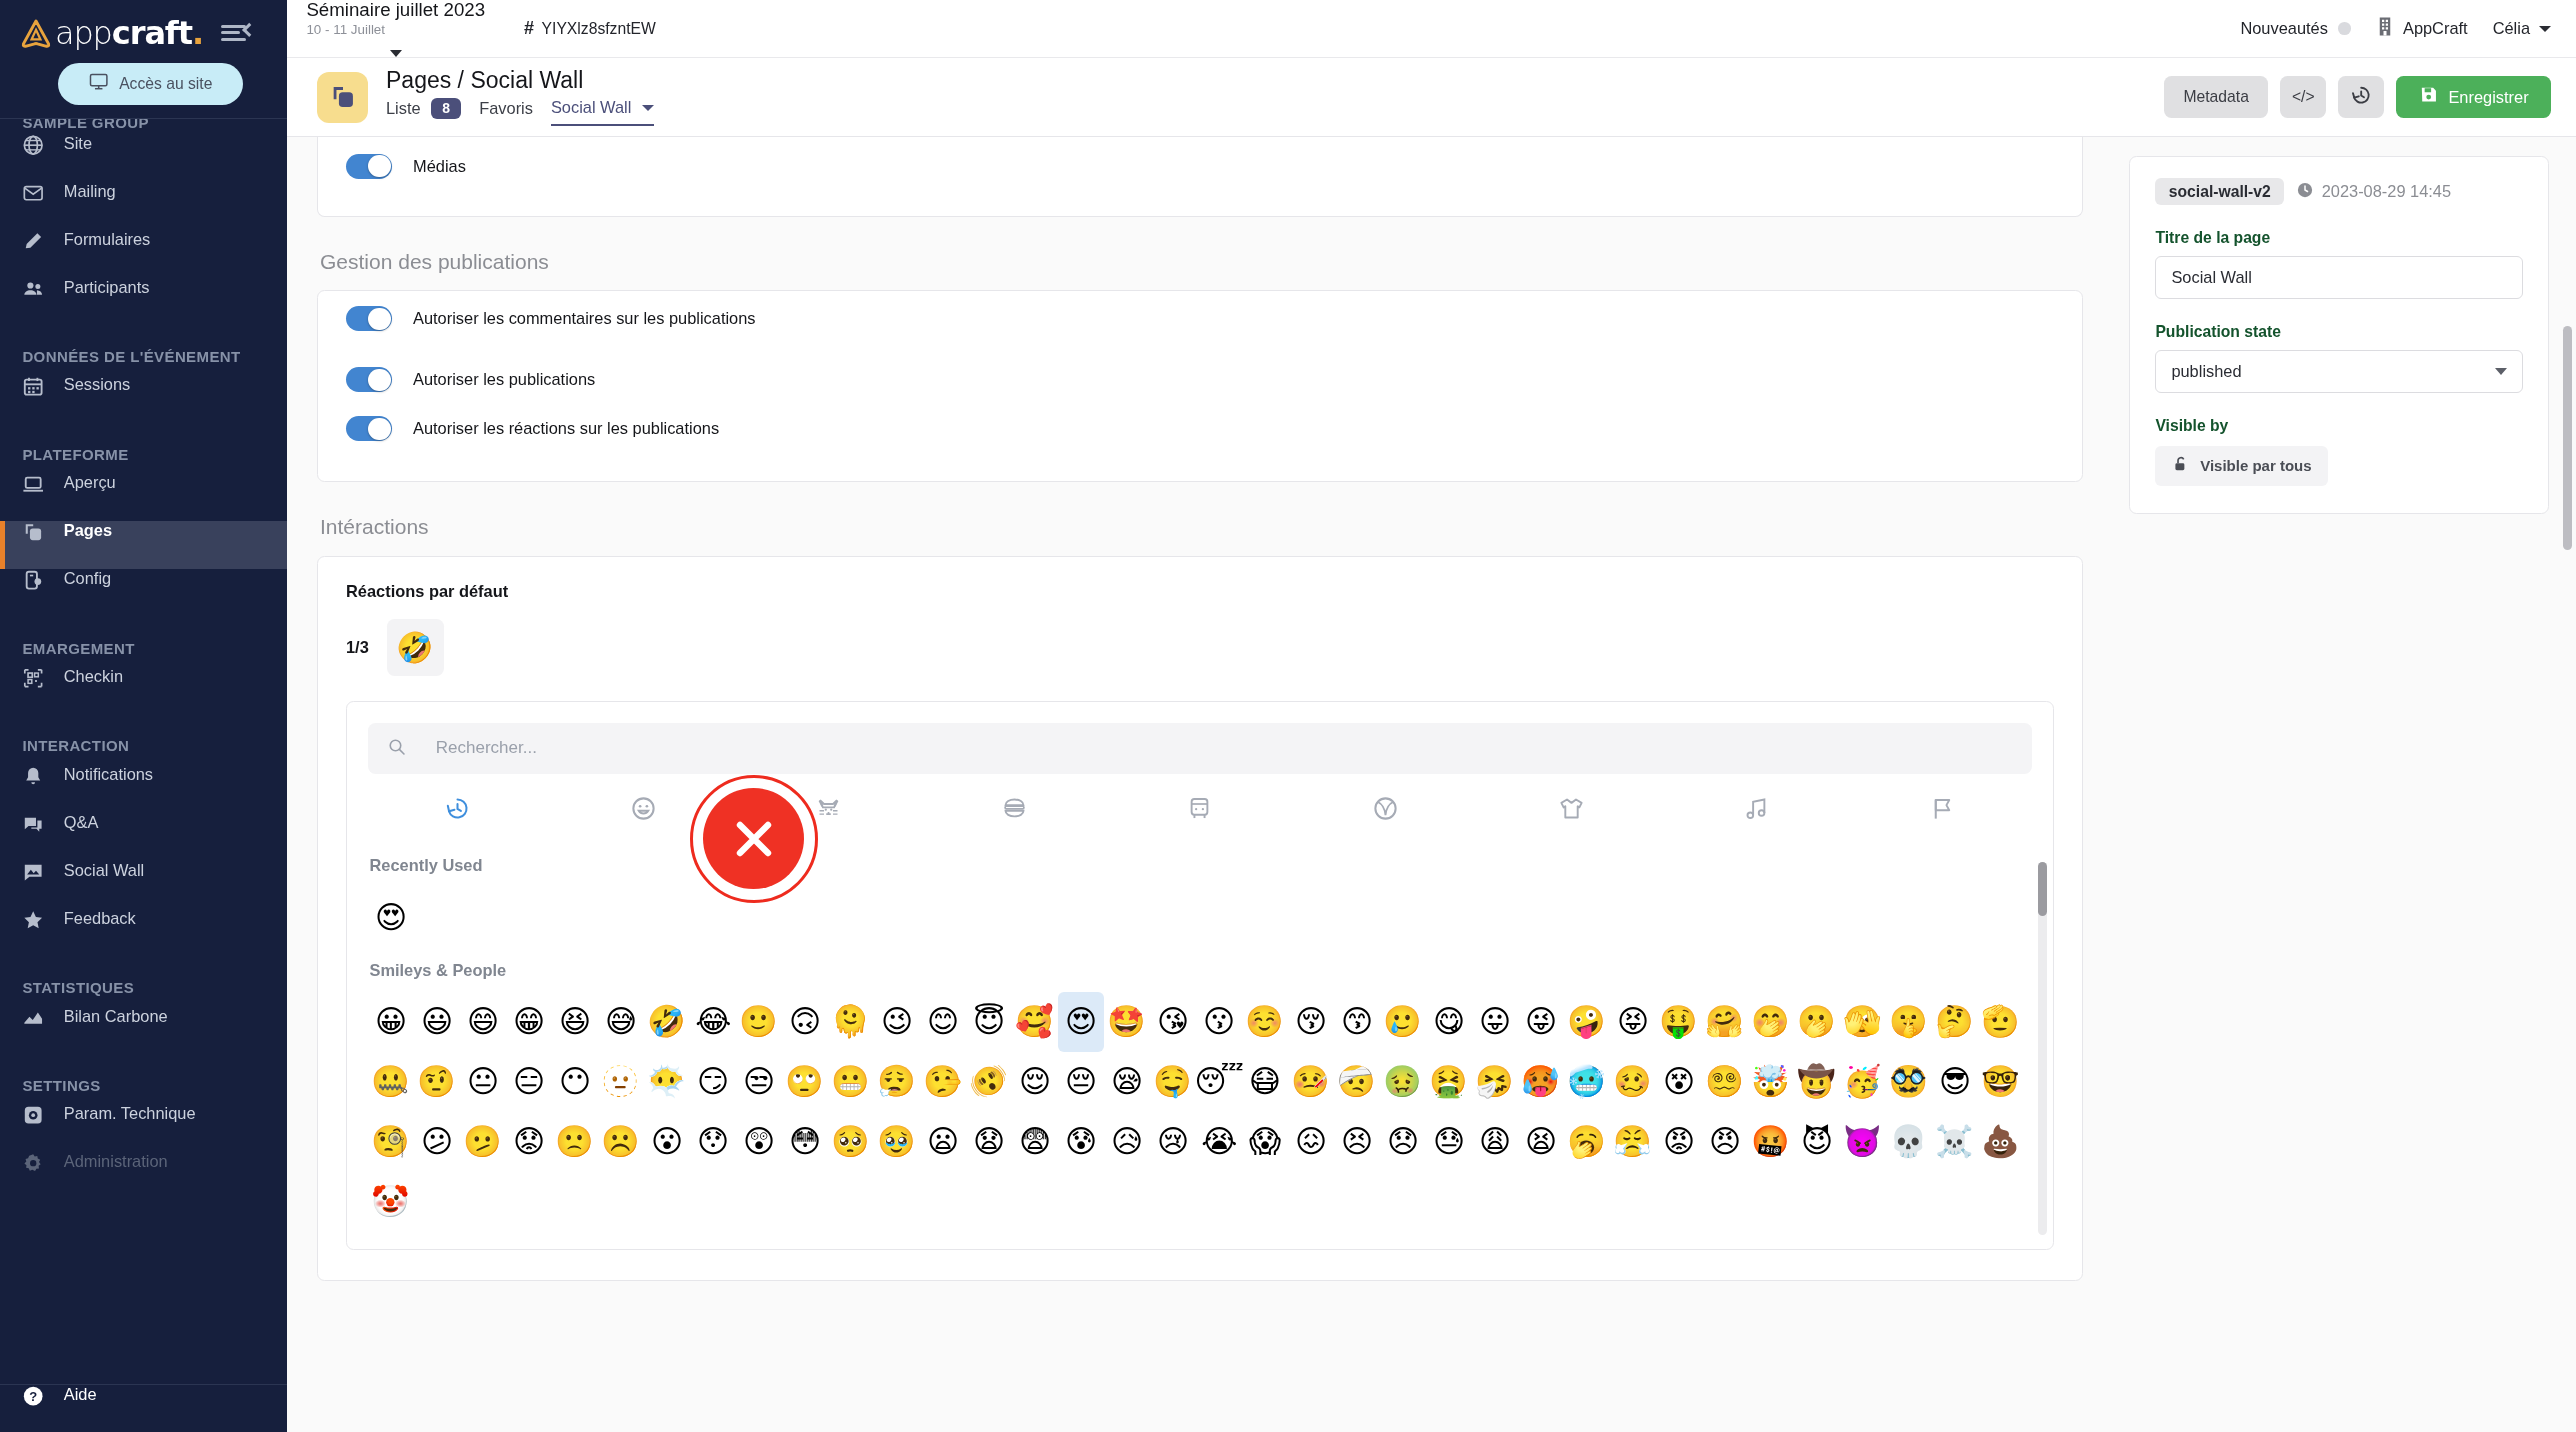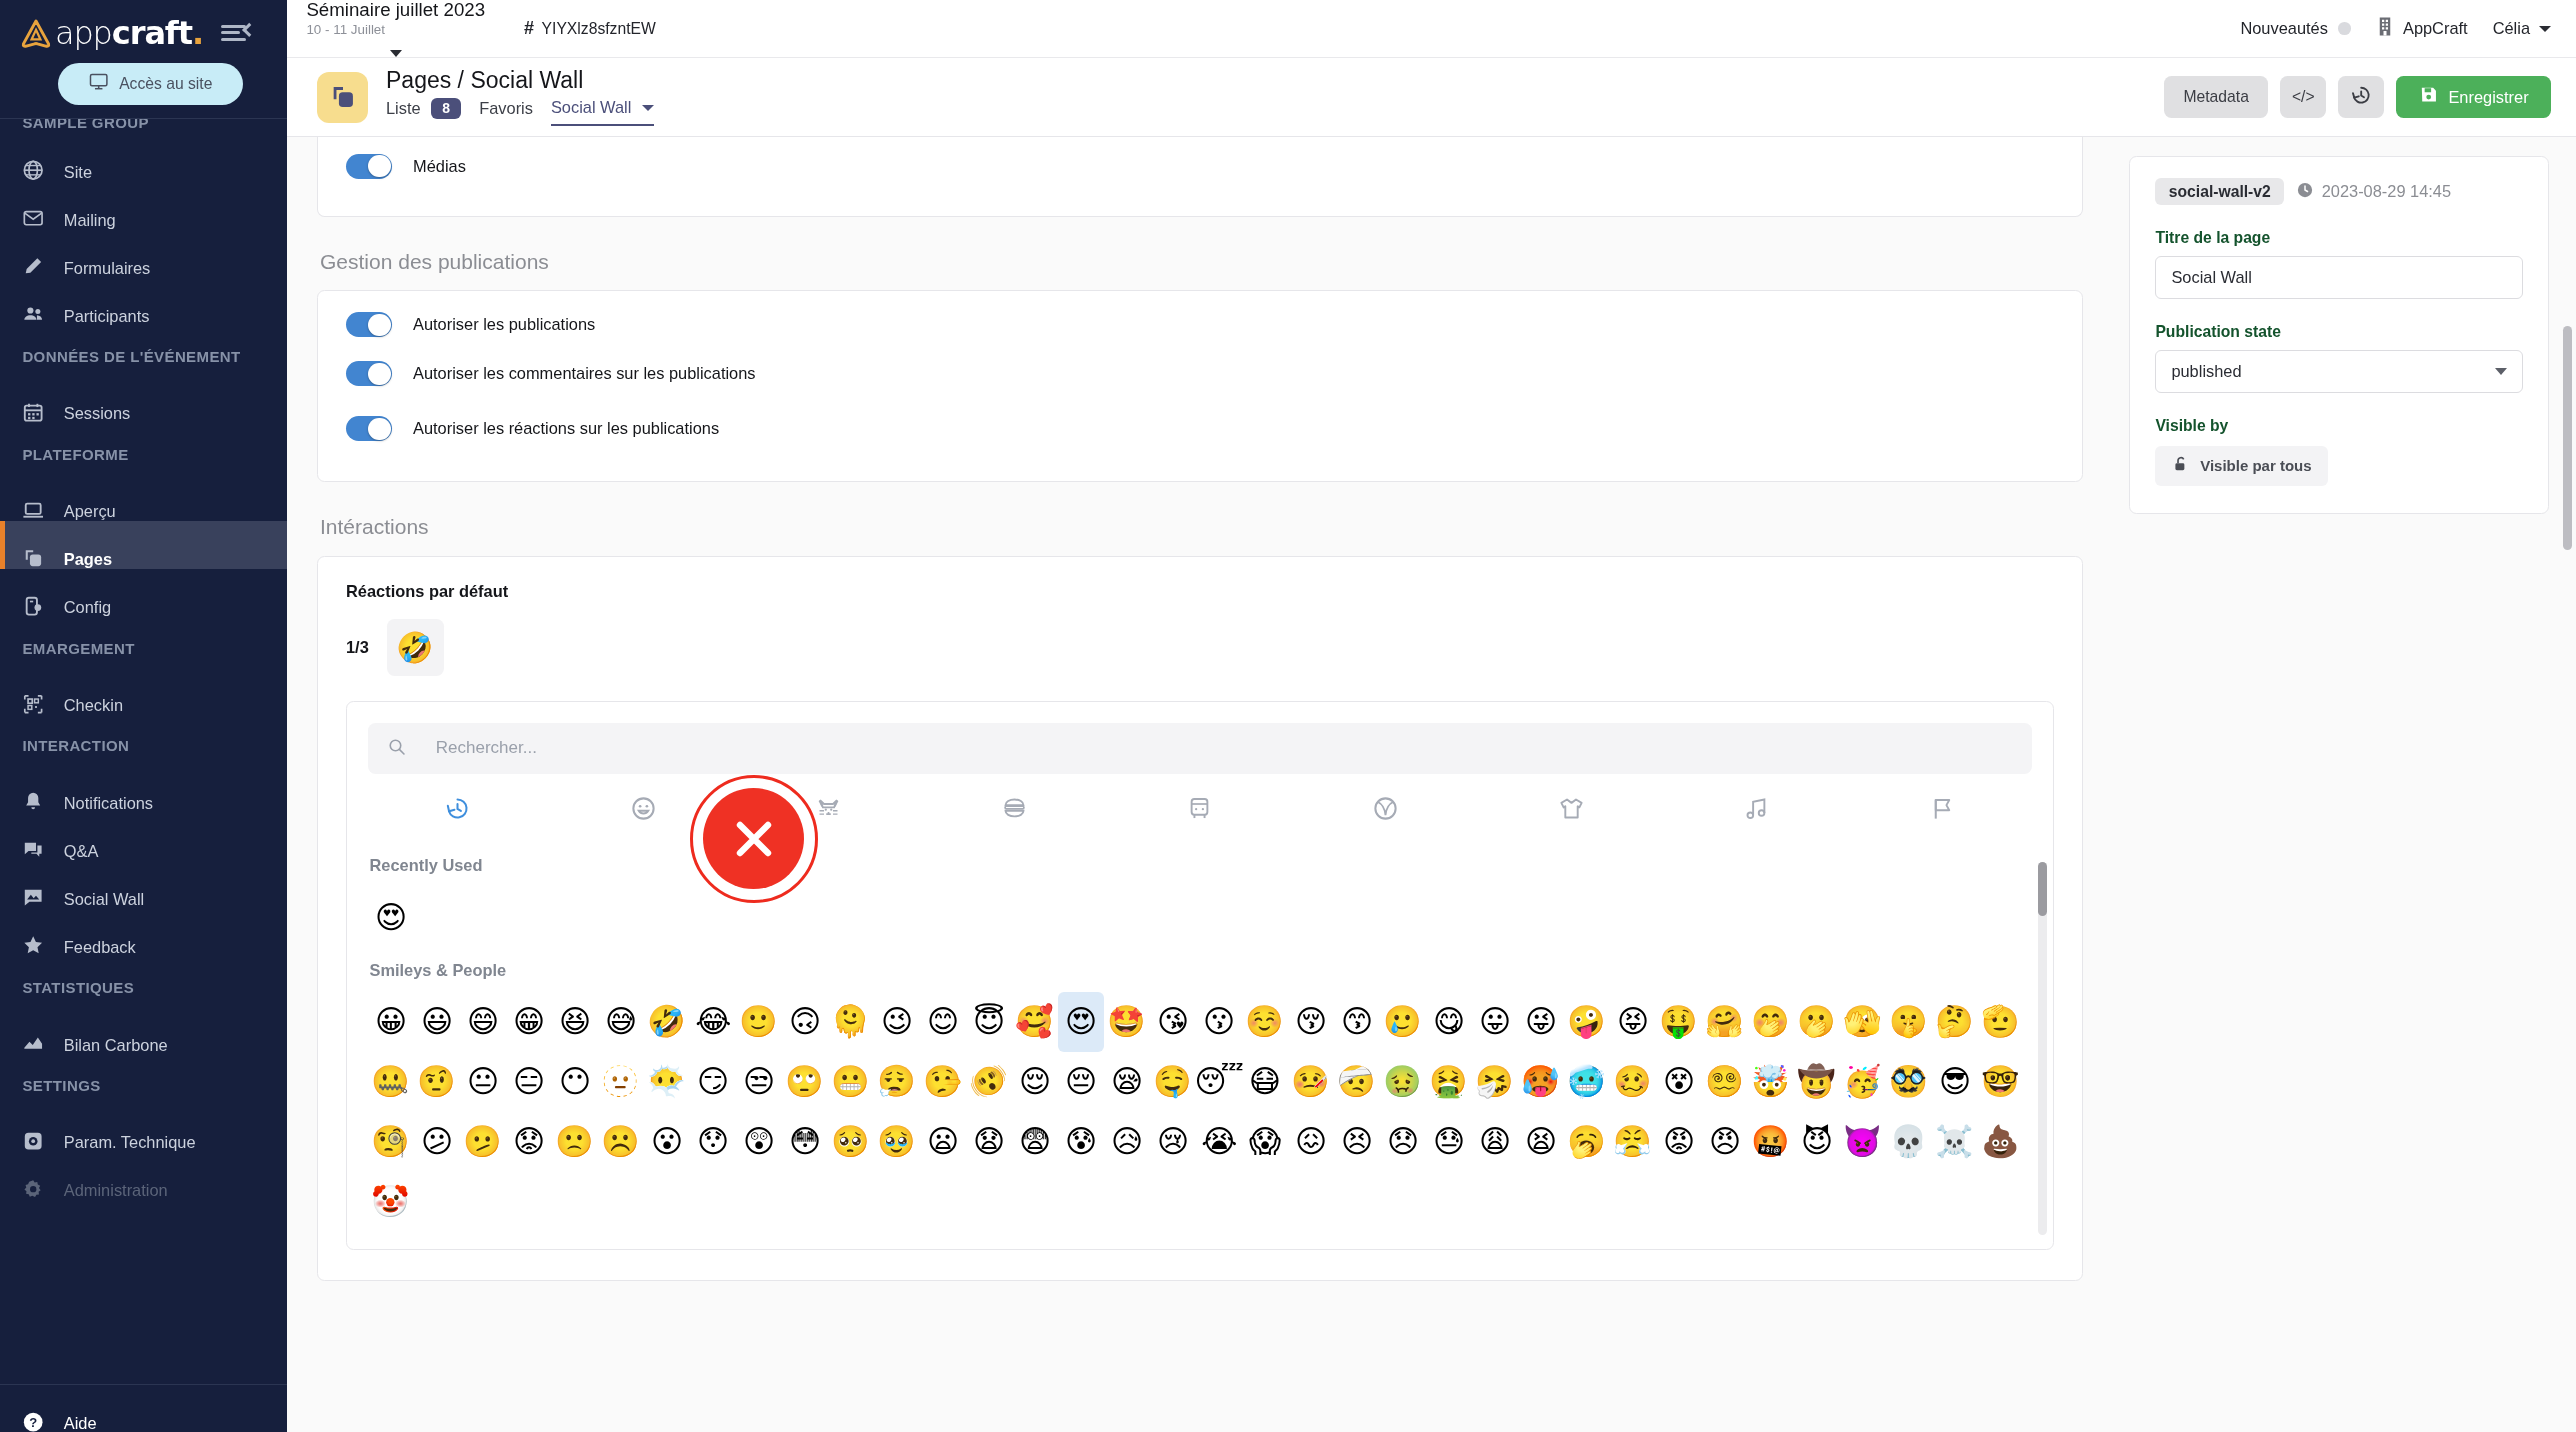--- a/index.html
+++ b/index.html
@@ -42,21 +42,21 @@
     justify-content: center; gap: 10.4px; font-size: 15.7px; cursor: pointer;
   }
   .sb-scroll { flex: 1; overflow: hidden; position: relative; }
   .sb-divider { height: 0.7px; background: #2b3552; margin: 0; }
   .sb-group-label {
     font-size: 15px; font-weight: 700; color: #8792a8; letter-spacing: 0.4px;
     padding: 22.4px 0 10.4px 22.4px; text-transform: uppercase;
   }
   .sb-group-label.clip { height: 15px; overflow: hidden; padding-top: 0; position: relative; top: -4.5px; }
   .sb-item {
-    display: flex; align-items: flex-end; height: 48px; padding-left: 22.4px;
+    display: flex; align-items: flex-start; height: 48px; padding-left: 22.4px;
     font-size: 16.4px; color: #ccd2de; position: relative; cursor: pointer;
   }
   .sb-item .ico { width: 28px; flex: 0 0 28px; display: flex; align-items: center; color: #b6bdcc; }
   .sb-item .lbl { margin-left: 13.4px; }
   .sb-item.active { background: #39415c; color: #fff; font-weight: 700; }
   .sb-item.active::before {
     content: ""; position: absolute; left: 0; top: 0; bottom: 0; width: 5.2px; background: #e8812a;
   }
   .sb-item.dim { color: #5b6479; }
   .sb-item.dim .ico { color: #5b6479; }
@@ -529,27 +529,27 @@
           <div class="toggle-row">
             <span class="toggle"></span>
             <span class="toggle-label">Médias</span>
           </div>
           <div style="height:21px"></div>
         </div>
 
         <div class="section-title">Gestion des publications</div>
 
         <div class="card">
+          <div class="toggle-row" style="height:55px">
+            <span class="toggle"></span>
+            <span class="toggle-label">Autoriser les commentaires sur les publications</span>
+          </div>
           <div class="toggle-row" style="height:55px;padding-top:12px">
             <span class="toggle"></span>
             <span class="toggle-label">Autoriser les publications</span>
-          </div>
-          <div class="toggle-row" style="height:55px">
-            <span class="toggle"></span>
-            <span class="toggle-label">Autoriser les commentaires sur les publications</span>
           </div>
           <div class="toggle-row" style="height:55px">
             <span class="toggle"></span>
             <span class="toggle-label">Autoriser les réactions sur les publications</span>
           </div>
           <div style="height:25px"></div>
         </div>
 
         <div class="section-title">Intéractions</div>
 

